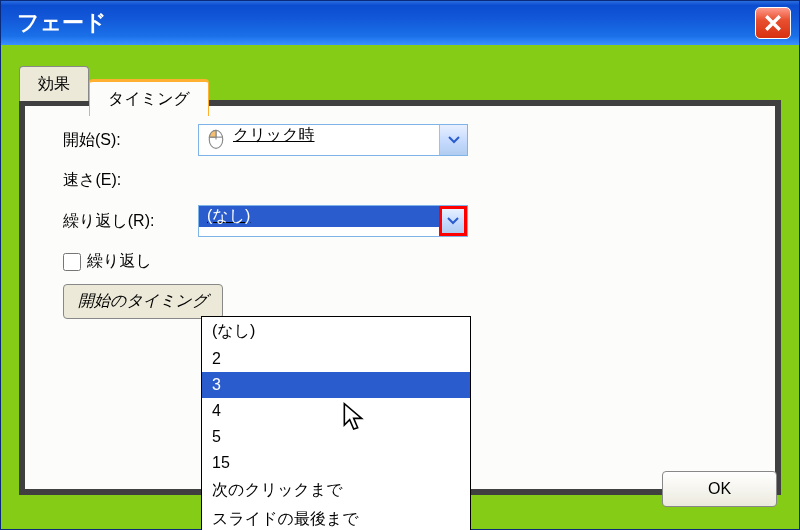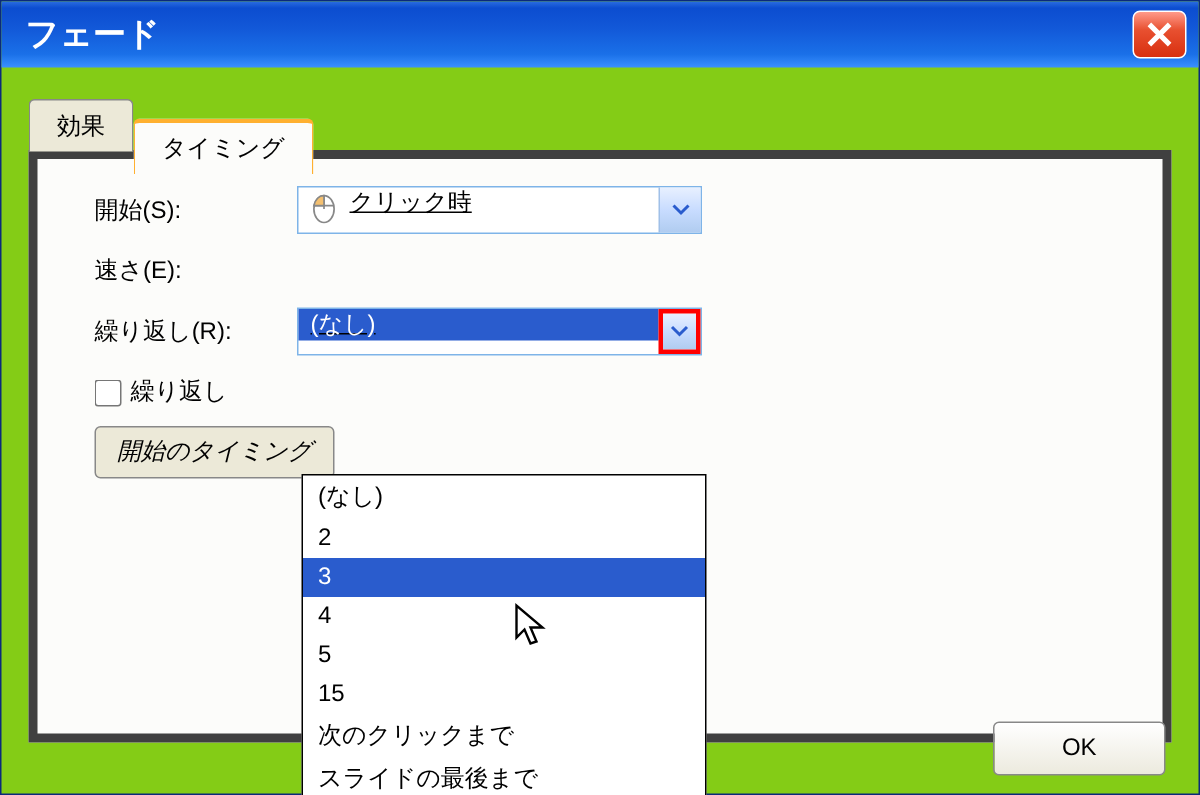--- a/index.html
+++ b/index.html
@@ -142,21 +142,21 @@
   background:#2a5ccd; color:#fff;
 }
 
 .cursor {
   position:absolute; left: 340px; top: 356px; z-index:20;
   pointer-events:none;
 }
 .cursor svg { width:28px; height:32px; }
 
 .button-row {
-  position:absolute; bottom: 12px; right: 22px;
+  position:absolute; bottom: 22px; right: 22px;
   display:flex; gap:12px;padding-left:20px;
 }
 .dlg-btn {
   min-width: 115px; height: 36px;
   border:1px solid #888; border-radius:4px;
   background: linear-gradient(to bottom, #ffffff 0%, #eceade 100%);
   font-size:16px; cursor:pointer;
   display:flex; align-items:center; justify-content:center;
 }
 .mouse-icon {

